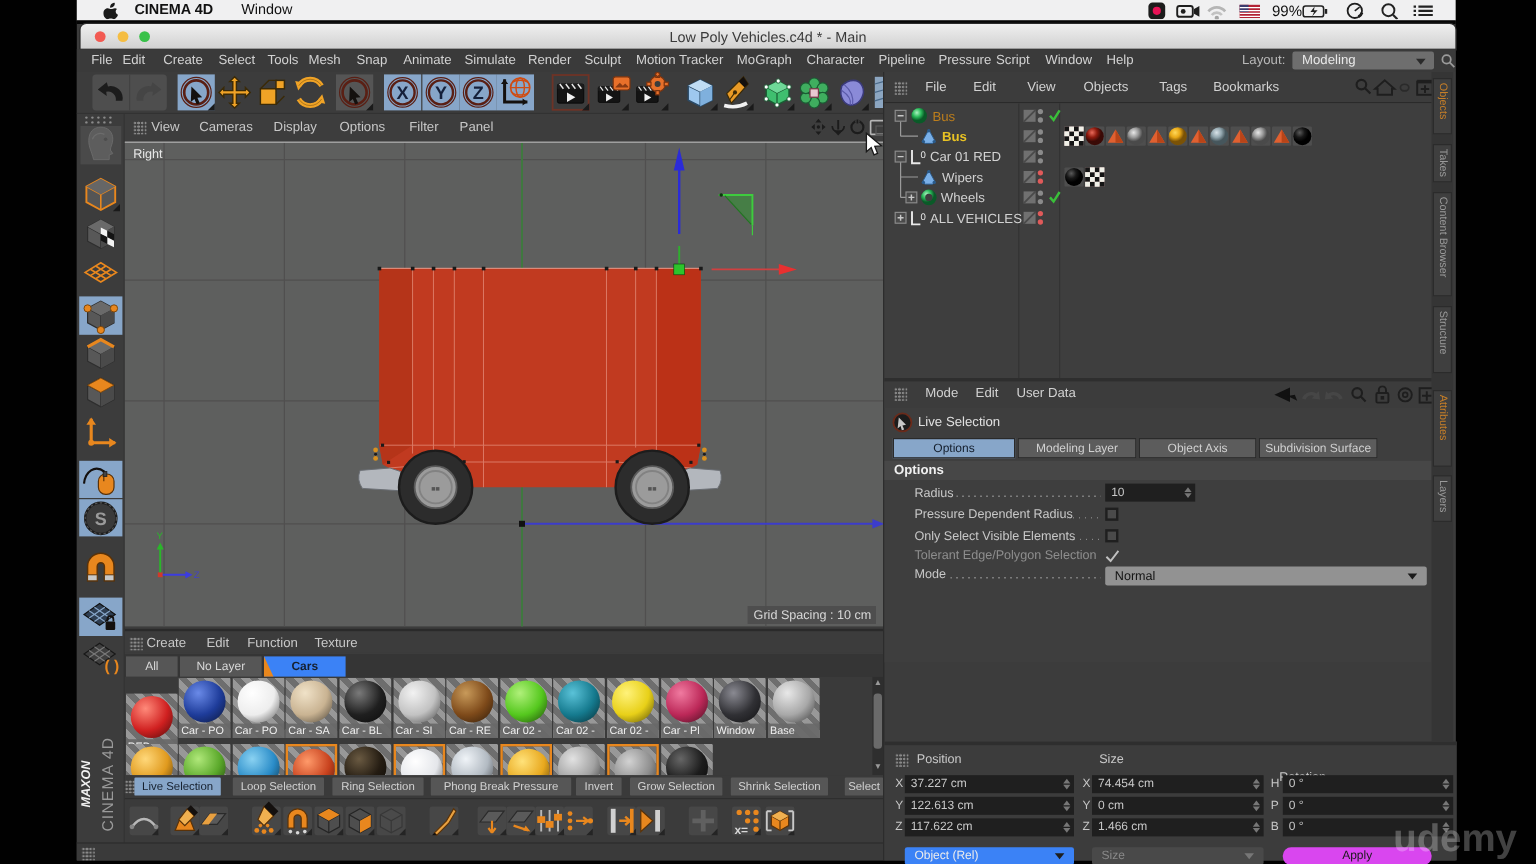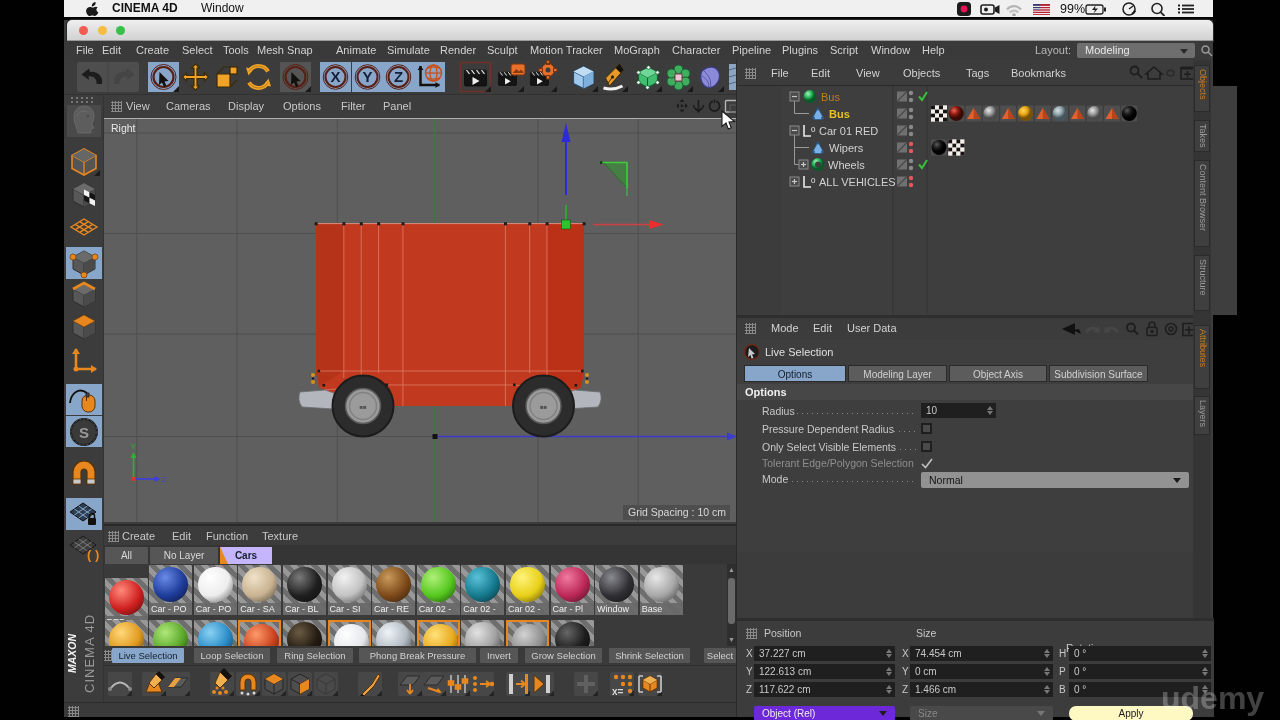--- a/index.html
+++ b/index.html
@@ -93,38 +93,39 @@
             <line x1="224" y1="8" x2="226" y2="8"></line>
             <line x1="224" y1="11.5" x2="226" y2="11.5"></line>
           </g>
     </svg>
   </div>
   <div class="abs" style="left:0;top:17px;width:1149px;height:3px;background:#050505;"></div>
   <div id="titlebar">
     <div class="tl" style="left:12px;background:#f25a52;"></div>
     <div class="tl" style="left:31px;background:#f5bd42;"></div>
     <div class="tl" style="left:49px;background:#38c149;"></div>
+    <div id="title">Low Poly Vehicles.c4d * - Main</div>
   </div>
   <div id="appmenu">
     <span style="left:12px;">File</span>
         <span style="left:38px;">Edit</span>
         <span style="left:72px;">Create</span>
         <span style="left:118px;">Select</span>
         <span style="left:159px;">Tools</span>
         <span style="left:193px;">Mesh</span>
-        <span style="left:223px;">Snap</span>
+        <span style="left:233px;">Snap</span>
         <span style="left:272px;">Animate</span>
         <span style="left:323px;">Simulate</span>
         <span style="left:376px;">Render</span>
         <span style="left:423px;">Sculpt</span>
         <span style="left:466px;">Motion Tracker</span>
         <span style="left:550px;">MoGraph</span>
         <span style="left:608px;">Character</span>
         <span style="left:668px;">Pipeline</span>
-        <span style="left:718px;">Plugins</span>
+        <span style="left:718px;">Pressure</span>
         <span style="left:766px;">Script</span>
         <span style="left:807px;">Window</span>
         <span style="left:858px;">Help</span>
     <span style="left:971px;color:#b8b8b8;">Layout:</span>
     <div class="abs" style="left:1013px;top:2px;width:118px;height:15px;background:#6e6e6e;border-radius:2px;color:#e8e8e8;font-size:11px;line-height:15px;padding-left:8px;">Modeling<span class="abs" style="right:7px;top:6px;border-left:4px solid transparent;border-right:4px solid transparent;border-top:5px solid #2a2a2a;"></span></div>
     <svg class="abs" style="left:1136px;top:3px;" width="13" height="13" viewBox="0 0 13 13">
           <circle cx="5.5" cy="5.5" r="3.5" fill="none" stroke="#9a9a9a" stroke-width="1.5"></circle>
           <line x1="8" y1="8" x2="12" y2="12" stroke="#9a9a9a" stroke-width="1.5"></line>
         </svg>
   </div>
@@ -559,21 +560,21 @@
   <div id="matmenu">
     <span class="grip" style="left:4px;top:5px;position:absolute;"></span>
     <span style="left:18px;">Create</span>
         <span style="left:68px;">Edit</span>
         <span style="left:102px;">Function</span>
         <span style="left:158px;">Texture</span>
   </div>
   <div id="mattabs">
     <div class="abs" style="left:1px;top:2px;width:43px;height:17px;background:#565656;color:#d8d8d8;font-size:10px;text-align:center;line-height:17px;">All</div>
     <div class="abs" style="left:46px;top:2px;width:68px;height:17px;background:#565656;color:#d8d8d8;font-size:10px;text-align:center;line-height:17px;">No Layer</div>
-    <div class="abs" style="left:116px;top:2px;width:52px;height:17px;background:#c4b5fd;color:#16202e;font-size:10px;font-weight:bold;text-align:center;line-height:17px;">Cars</div>
+    <div class="abs" style="left:116px;top:2px;width:68px;height:17px;background:#3b82f6;color:#16202e;font-size:10px;font-weight:bold;text-align:center;line-height:17px;">Cars</div>
     <div class="abs" style="left:116px;top:2px;width:0;height:0;border-bottom:17px solid #e8871e;border-right:8px solid transparent;"></div>
   </div>
   <div id="mats">
 <div class="cell" style="left:0.5px;top:14px;">
           <div class="sph" style="background:radial-gradient(circle at 35% 30%,#ff8a7a,#d02020 55%,#000 125%);"></div>
           <div class="lbl">RED</div>
         </div>
 <div class="cell" style="left:45.1px;top:1px;">
           <div class="sph" style="background:radial-gradient(circle at 35% 30%,#6a8ae8,#1e3c9a 55%,#000 125%);"></div>
           <div class="lbl">Car - PO</div>
@@ -848,21 +849,21 @@
       <circle cx="5.5" cy="5.5" r="4" fill="none" stroke="#1e1e1e" stroke-width="1.8"></circle>
             <line x1="8.5" y1="8.5" x2="13" y2="13" stroke="#1e1e1e" stroke-width="1.8"></line>
       <path d="M25 2 L33 9 L31 9 L31 14 L19 14 L19 9 L17 9 Z" fill="#3c3c3c" stroke="#1e1e1e" stroke-width="1.6"></path>
       <path d="M38 8 a3.5 2.8 0 0 1 7 0 a3.5 2.8 0 0 1 -7 0" fill="none" stroke="#2a2a2a" stroke-width="1.4"></path>
       <rect x="52" y="3" width="13" height="11" fill="none" stroke="#1e1e1e" stroke-width="1.6"></rect>
             <rect x="52" y="1.5" width="13" height="3" fill="#1e1e1e"></rect>
             <line x1="58.5" y1="6" x2="58.5" y2="12.5" stroke="#1e1e1e" stroke-width="1.6"></line>
             <line x1="55" y1="9.2" x2="62" y2="9.2" stroke="#1e1e1e" stroke-width="1.6"></line>
     </svg>
   </div>
-  <div class="abs" style="left:0;top:26px;width:456px;height:229px;background:#3e3e3e;margin-left:44px;">
+  <div class="abs" style="left:0;top:26px;width:456px;height:229px;background:#3e3e3e;">
   <svg width="456" height="229" viewBox="0 0 456 229">
     <defs>
       <radialGradient id="gred" cx="0.35" cy="0.3">
                 <stop offset="0%" stop-color="#e86a5a"></stop>
                 <stop offset="55%" stop-color="#8e1a0e"></stop>
                 <stop offset="100%" stop-color="#3a0a06"></stop>
               </radialGradient>
       <radialGradient id="ggray" cx="0.35" cy="0.3">
                 <stop offset="0%" stop-color="#e8e8e8"></stop>
                 <stop offset="55%" stop-color="#9a9a9a"></stop>
@@ -1093,23 +1094,23 @@
     <span class="abs" style="left:165px;top:45px;">Y</span>
           <div class="ibox" style="left:173px;top:43px;width:143px;">0 cm<span class="stepper"></span></div>
     <span class="abs" style="left:165px;top:63px;">Z</span>
           <div class="ibox" style="left:173px;top:61px;width:143px;">1.466 cm<span class="stepper"></span></div>
     <span class="abs" style="left:322px;top:27px;">H</span>
           <div class="ibox" style="left:332px;top:25px;width:142px;">0 °<span class="stepper"></span></div>
     <span class="abs" style="left:322px;top:45px;">P</span>
           <div class="ibox" style="left:332px;top:43px;width:142px;">0 °<span class="stepper"></span></div>
     <span class="abs" style="left:322px;top:63px;">B</span>
           <div class="ibox" style="left:332px;top:61px;width:142px;">0 °<span class="stepper"></span></div>
-    <div class="abs" style="left:17px;top:85px;width:141px;height:15px;background:#6d28d9;border-radius:2px;color:#ececec;line-height:15px;padding-left:8px;">Object (Rel)<span class="abs" style="right:8px;top:5px;border-left:4px solid transparent;border-right:4px solid transparent;border-top:5px solid #1e1e1e;"></span></div>
+    <div class="abs" style="left:17px;top:85px;width:141px;height:15px;background:#3b82f6;border-radius:2px;color:#ececec;line-height:15px;padding-left:8px;">Object (Rel)<span class="abs" style="right:8px;top:5px;border-left:4px solid transparent;border-right:4px solid transparent;border-top:5px solid #1e1e1e;"></span></div>
     <div class="abs" style="left:173px;top:85px;width:143px;height:15px;background:#494949;border-radius:2px;color:#8a8a8a;line-height:15px;padding-left:8px;">Size<span class="abs" style="right:8px;top:5px;border-left:4px solid transparent;border-right:4px solid transparent;border-top:5px solid #777;"></span></div>
-    <div class="abs" style="left:332px;top:85px;width:124px;height:15px;background:#fef9c3;border-radius:7px;color:#1a1a1a;line-height:15px;text-align:center;">Apply</div>
+    <div class="abs" style="left:332px;top:85px;width:124px;height:15px;background:#d946ef;border-radius:7px;color:#1a1a1a;line-height:15px;text-align:center;">Apply</div>
   </div>
 
   <div class="vtabs" style="left:456px;top:0;height:255px;">
     <div class="vtab on" style="top:5px;height:47px;">
             <div>Objects</div>
           </div>
     <div class="vtab" style="top:60px;height:32px;">
             <div>Takes</div>
           </div>
     <div class="vtab" style="top:100px;height:87px;">

